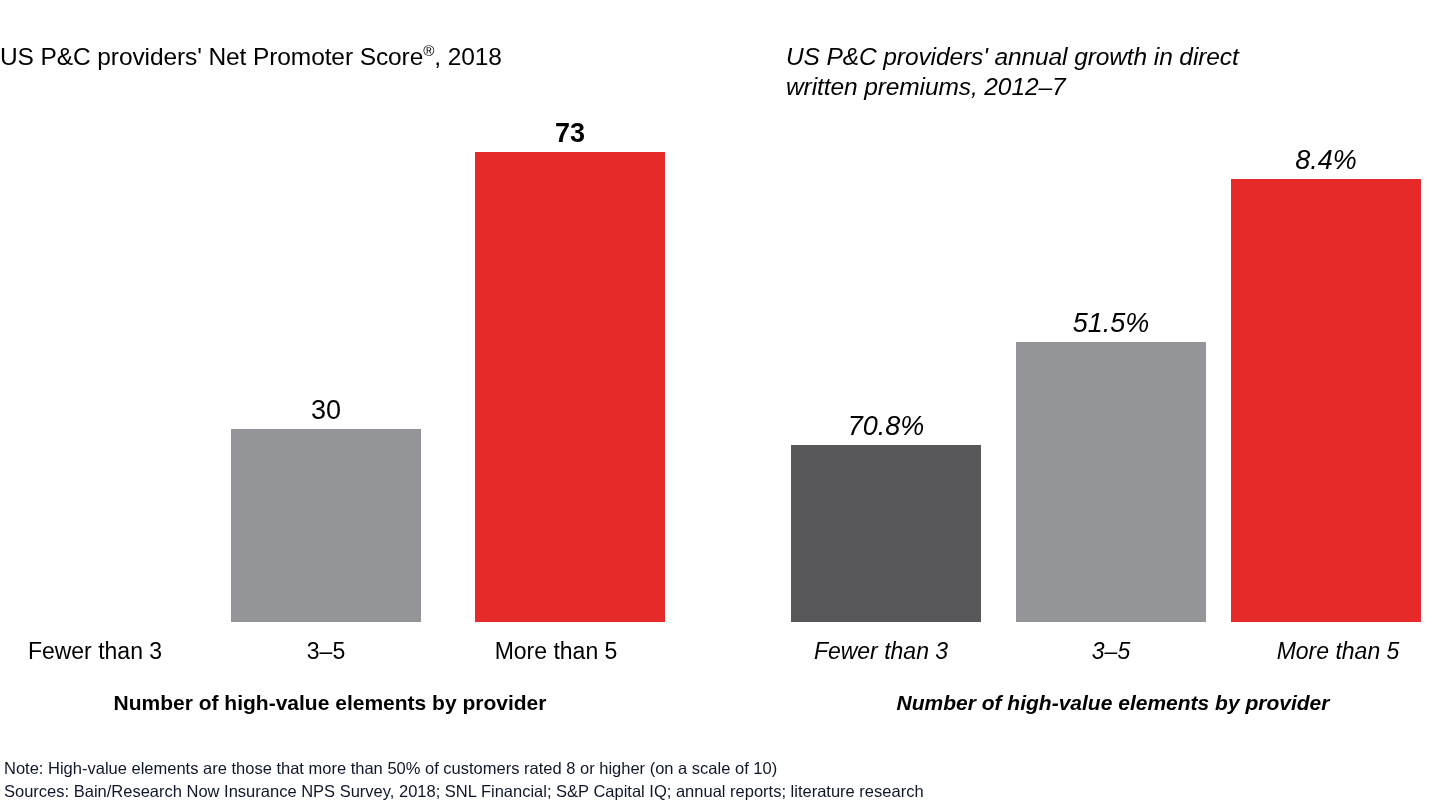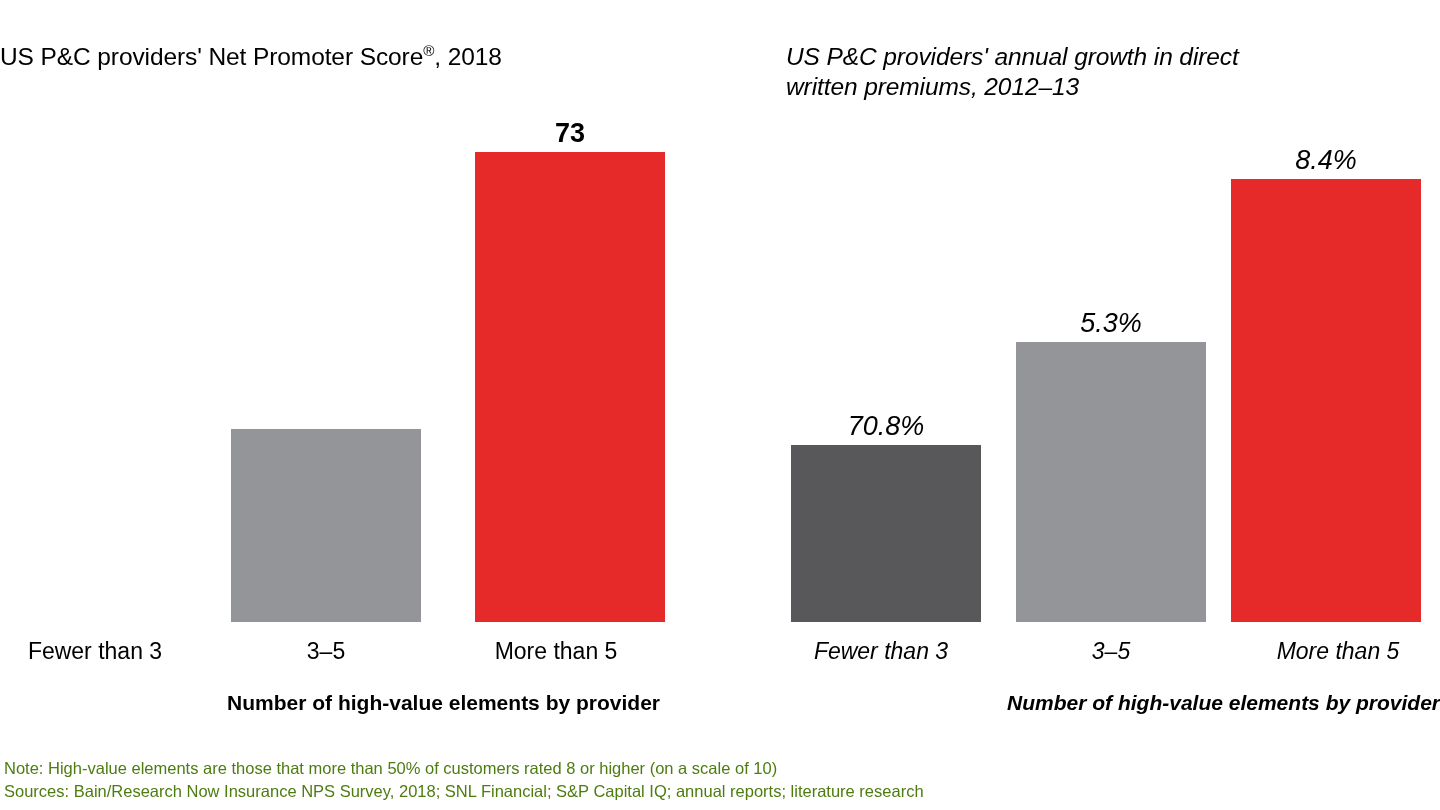--- a/index.html
+++ b/index.html
@@ -100,88 +100,89 @@
     line-height: 30px;
     color: #000;
     white-space: nowrap;
   }
 
   .axis-caption {
     position: absolute;
     top: 690px;
     left: 0;
     right: 0;
-    text-align: right;
+    text-align: center;
     font-size: 21px;
     line-height: 26px;
     font-weight: bold;
     color: #000;
     white-space: nowrap;
   }
 
   
   .footnotes {
     position: absolute;
     left: 4px;
     top: 757px;
     width: 1436px;
   }
   .footnote {
     font-size: 16.5px;
     line-height: 23px;
-    color: #4d7c0f;
+    color: #0f172a;
     white-space: nowrap;
   }
 </style>
 </head>
 <body>
 
 <div class="page">
 
   <section class="panel panel-left">
 
     <h1 class="chart-title"><span>US P&amp;C providers' Net Promoter Score</span><sup>®</sup><span>, 2018</span></h1>
 
     <div class="plot">
 
 
       <div class="bar-slot" style="left:231px; width:190px;">
         <div class="bar gray" style="height:193px;"></div>
+        <div class="bar-value" style="bottom:197px;">30</div>
       </div>
 
       <div class="bar-slot" style="left:475px; width:190px;font-weight:bold;">
         <div class="bar red" style="height:470px;"></div>
         <div class="bar-value" style="bottom:474px;">73</div>
       </div>
 
     </div>
 
     <div class="cat-row">
       <div class="cat-label" style="left:-23px; width:236px;">Fewer than 3</div>
       <div class="cat-label" style="left:208px; width:236px;">3–5</div>
       <div class="cat-label" style="left:438px; width:236px;">More than 5</div>
     </div>
 
     <div class="axis-caption" style="width:660px;">Number of high-value elements by provider</div>
   </section>
 
   <section class="panel panel-right">
 
-    <h1 class="chart-title"><span>US P&amp;C providers' annual growth in direct</span><br><span>written premiums, 2012–13</span></h1>
+    <h1 class="chart-title"><span>US P&amp;C providers' annual growth in direct</span><br><span>written premiums, 2012–7</span></h1>
 
     <div class="plot">
 
       <div class="bar-slot" style="left:5px; width:190px;">
         <div class="bar dark" style="height:177px;"></div>
         <div class="bar-value" style="bottom:181px;">70.8%</div>
       </div>
 
       <div class="bar-slot" style="left:230px; width:190px;">
         <div class="bar gray" style="height:280px;"></div>
-        <div class="bar-value" style="bottom:284px;">5.3%</div>
+        <div class="bar-value" style="bottom:284px;">51.5%</div>
       </div>
 
       <div class="bar-slot" style="left:445px; width:190px;">
         <div class="bar red" style="height:443px;"></div>
         <div class="bar-value" style="bottom:447px;">8.4%</div>
       </div>
 
     </div>
 
     <div class="cat-row">

